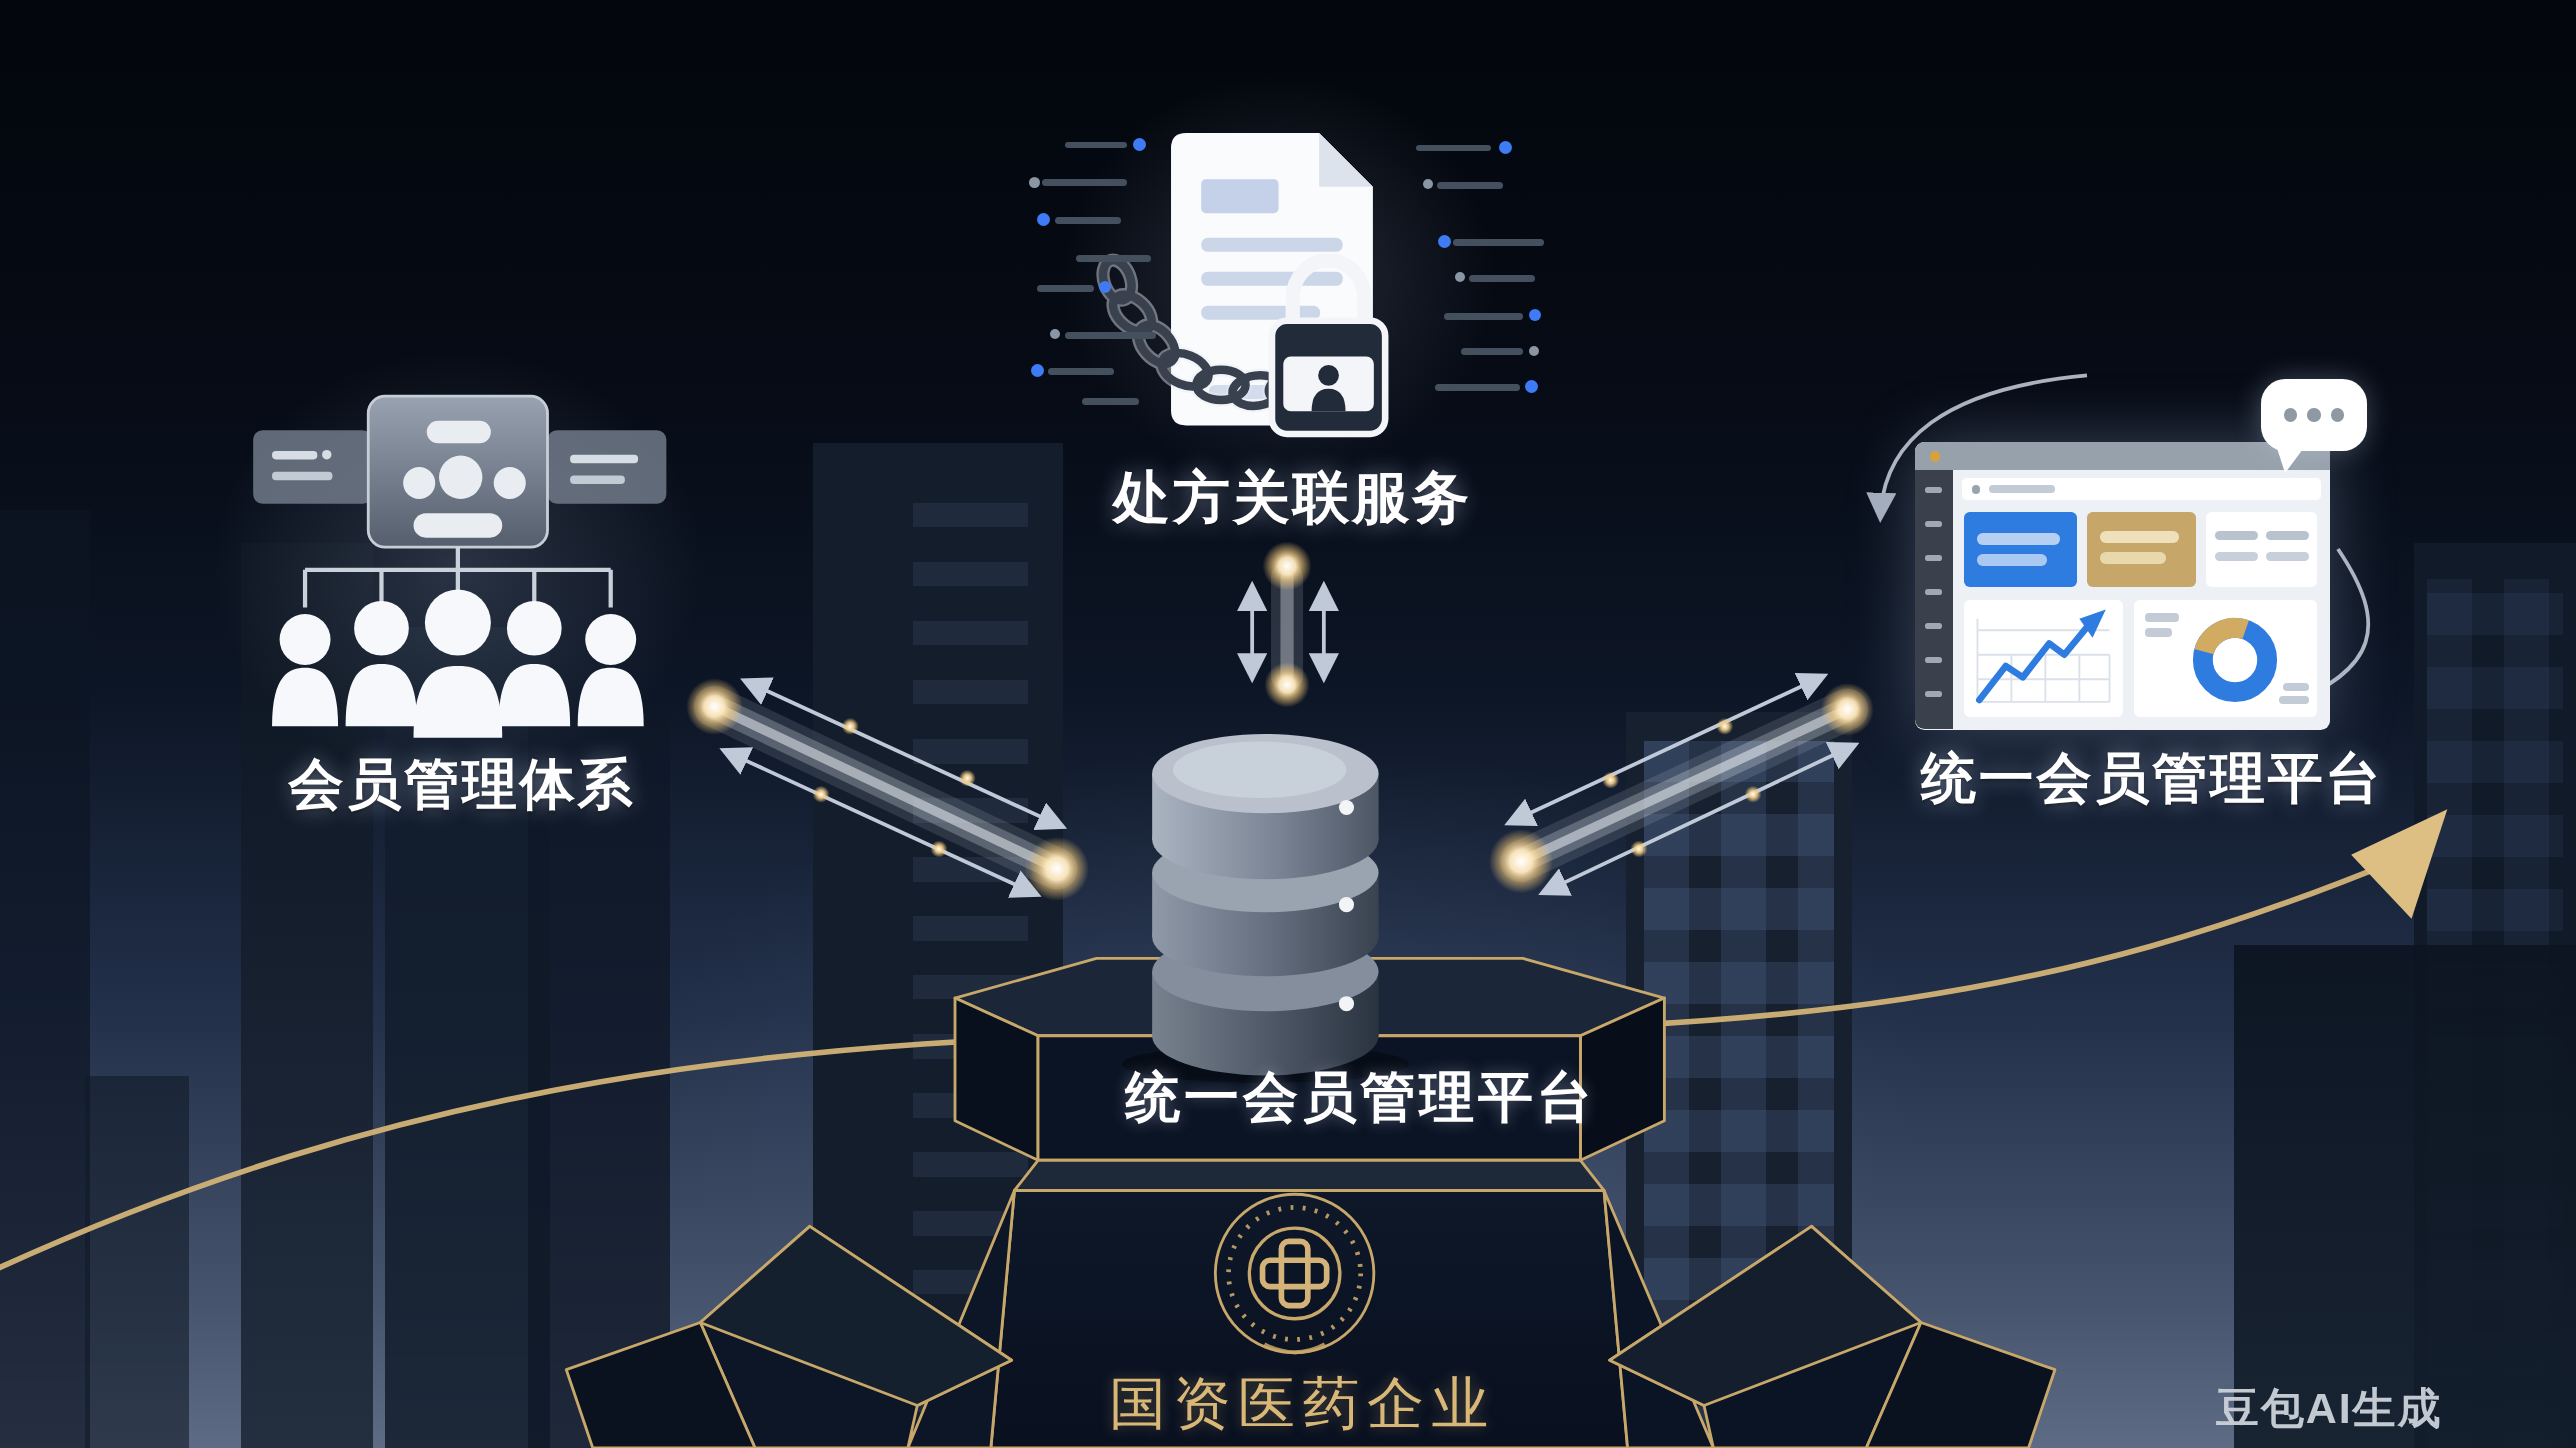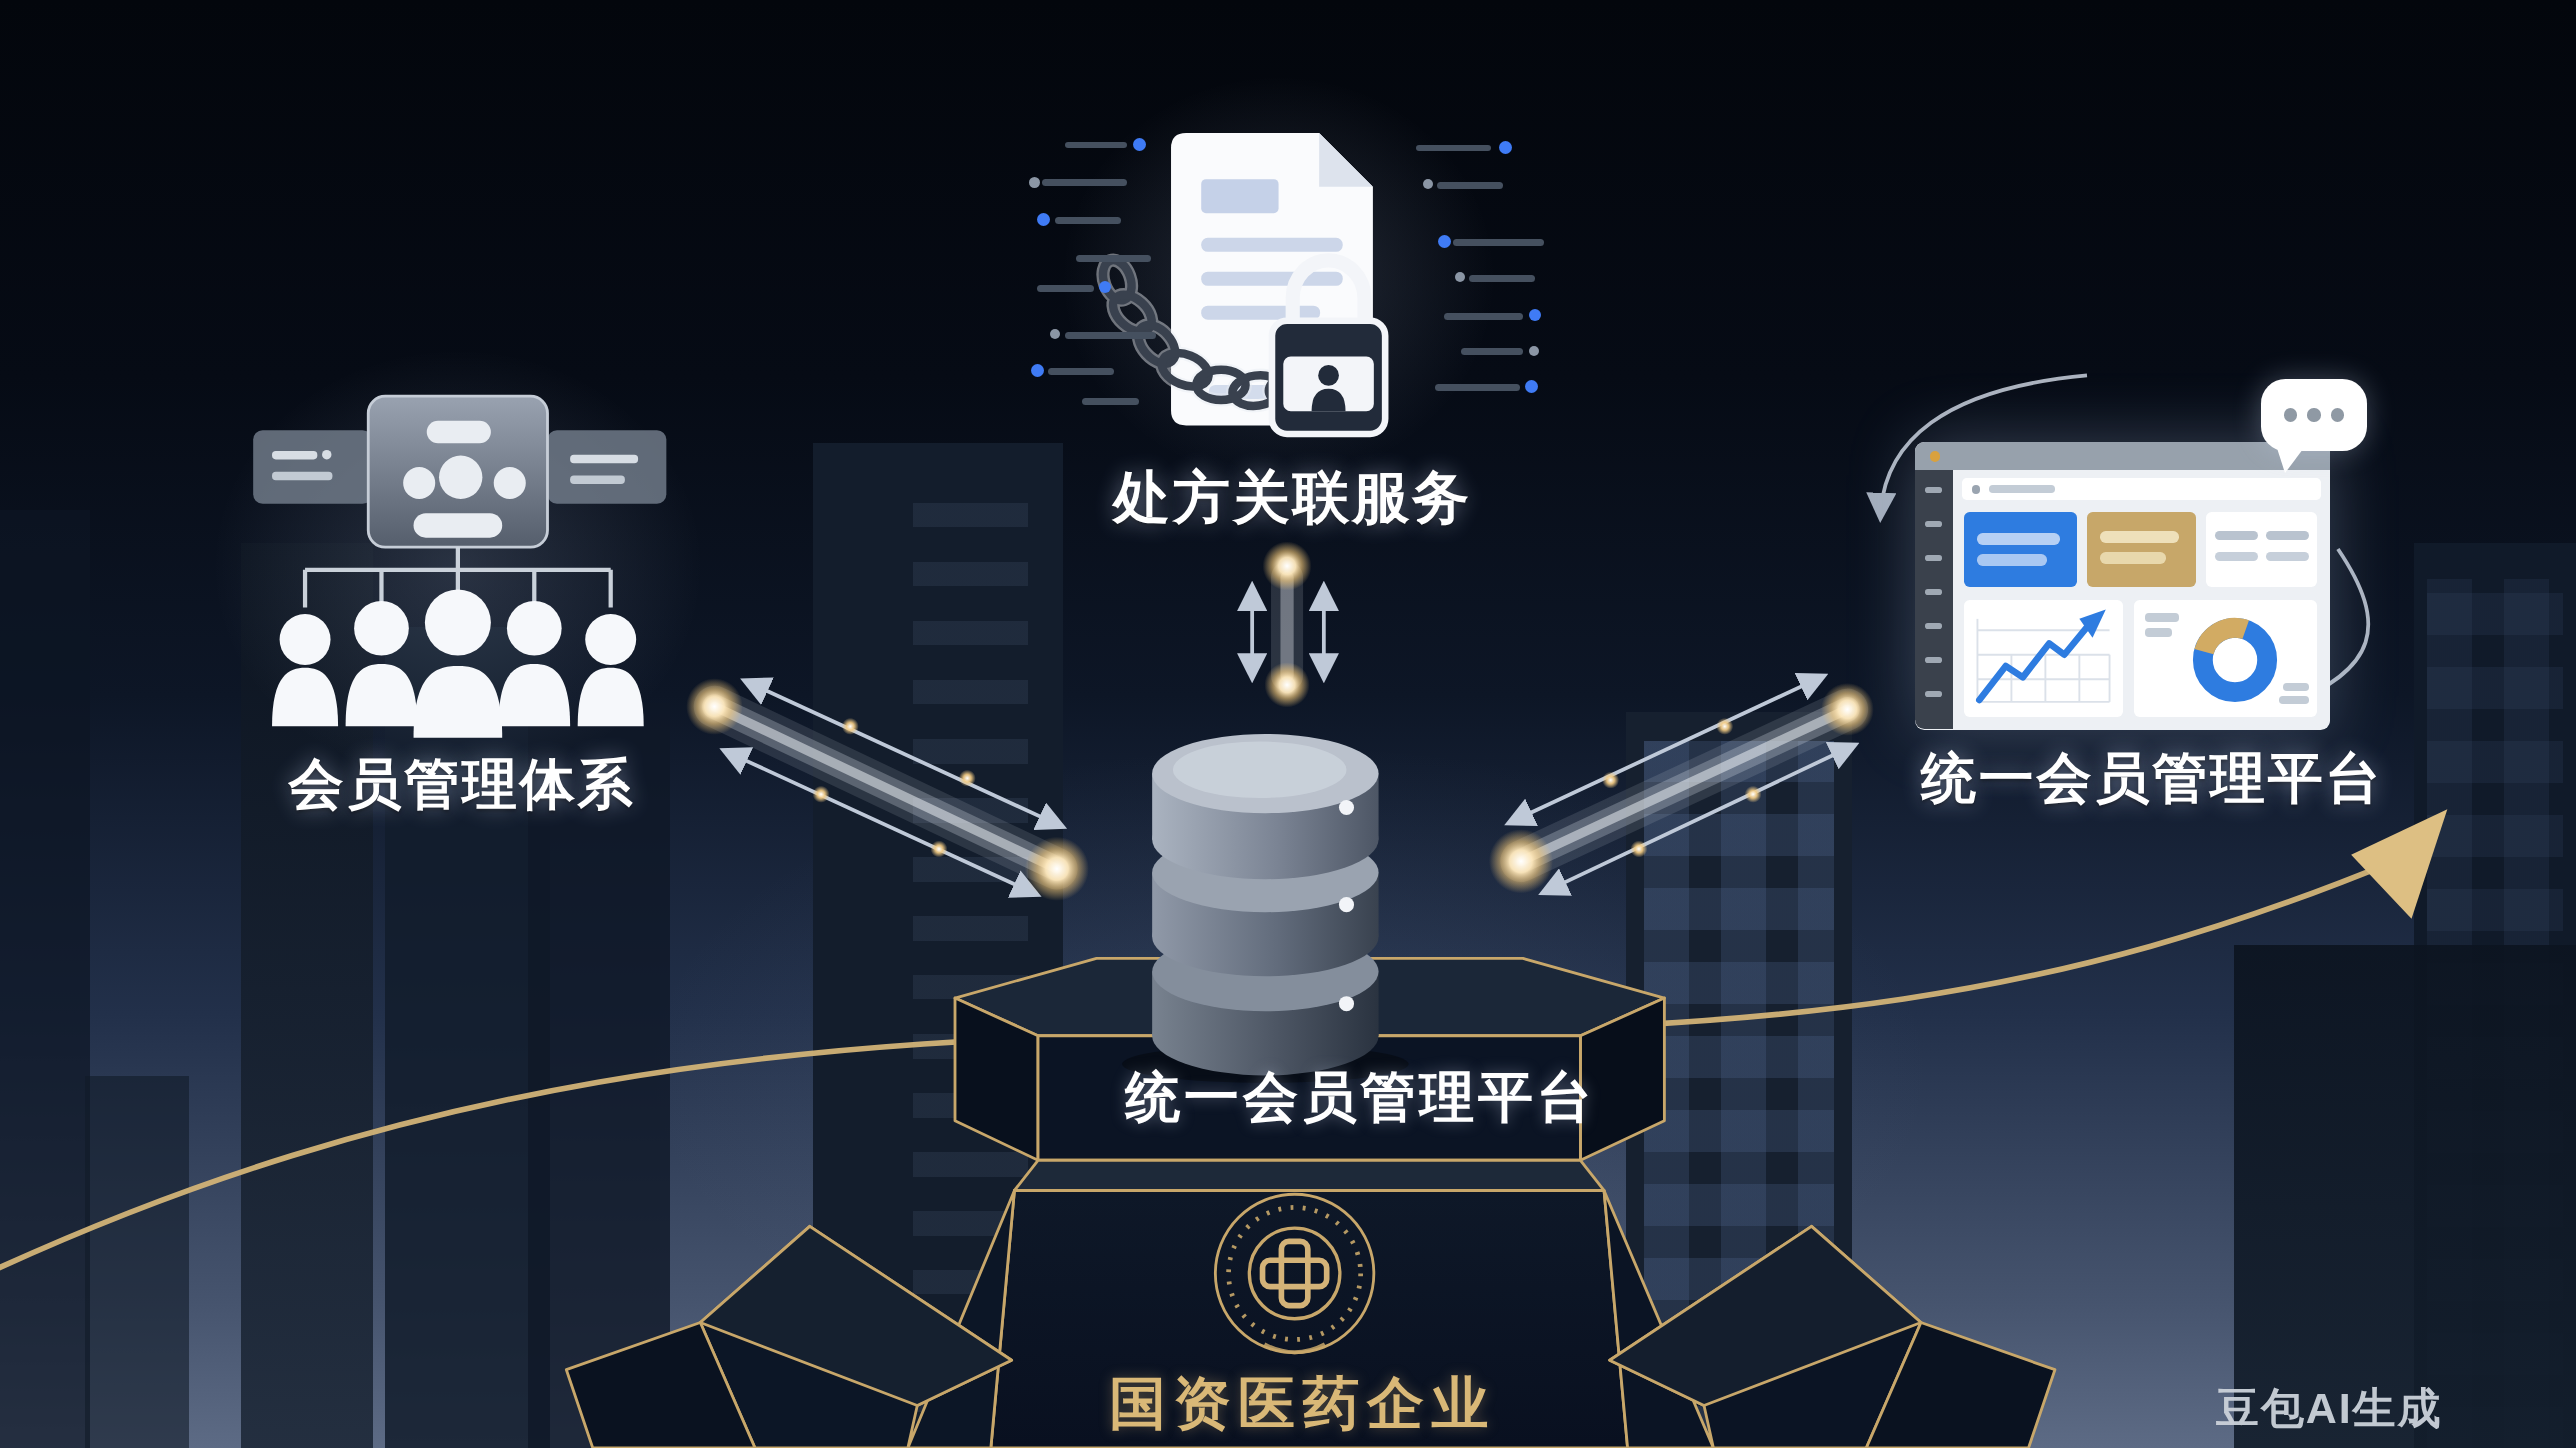--- a/index.html
+++ b/index.html
@@ -23,21 +23,21 @@
     text-shadow:0 0 21px rgba(210,225,255,.45), 0 1.9px 3.8px rgba(0,0,0,.55);
     letter-spacing:2.8px;white-space:nowrap;
   }
   .plaque-text{
     position:absolute;z-index:4;left:1038px;top:1034px;width:645px;height:126px;
     line-height:126px;text-align:center;color:#fff;font-weight:bold;font-size:55px;
     letter-spacing:3.8px;text-shadow:0 0 15px rgba(220,230,255,.35);white-space:nowrap;
   }
   .org-text{
     position:absolute;z-index:4;left:1010px;top:1366px;width:585px;text-align:center;
-    color:#d9b877;font-weight:bold;font-size:57px;letter-spacing:7.5px;
+    color:#d9b877;font-weight:normal;font-size:57px;letter-spacing:7.5px;
     text-shadow:0 0 13.2px rgba(217,184,119,.35);white-space:nowrap;
   }
   .watermark{
     position:absolute;z-index:6;left:2216px;top:1380px;width:330px;
     color:#ccd2da;font-weight:bold;font-size:43px;letter-spacing:1.9px;opacity:.95;white-space:nowrap;
   }
   
   .stream{position:absolute;z-index:3;}
   .stream i{position:absolute;display:block;height:6.6px;border-radius:3.8px;background:#45505f;}
   .stream b{position:absolute;display:block;border-radius:50%;}

